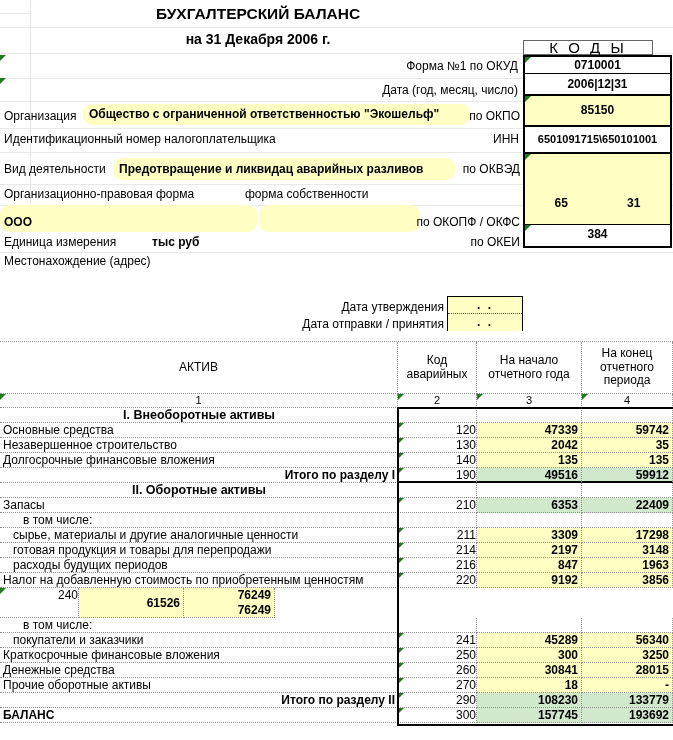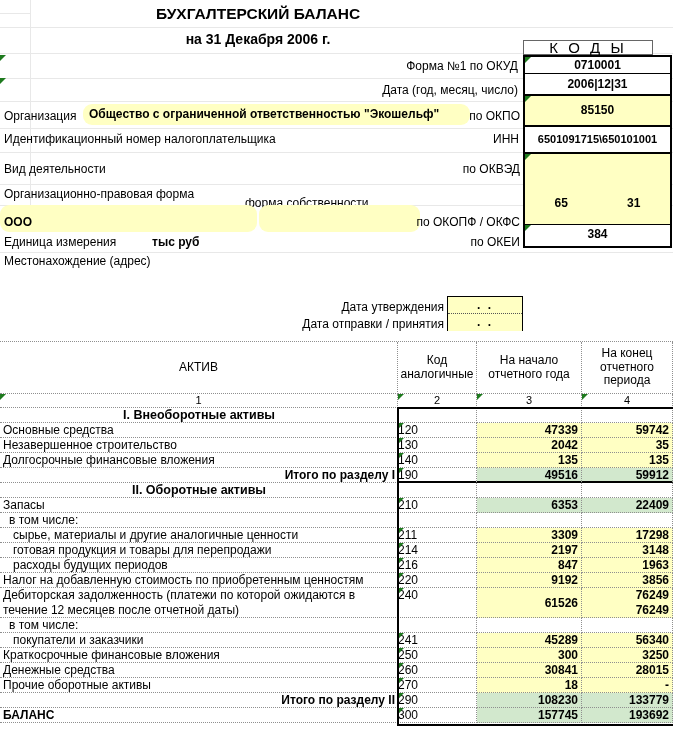--- a/index.html
+++ b/index.html
@@ -59,25 +59,25 @@
   .colnums { display:flex; height:14px; }
   .nc { box-sizing:border-box; border-right:1px dotted #8f8f8f; border-bottom:1px dotted #8f8f8f;
         text-align:center; font-size:11px; line-height:13px; position:relative; }
   .w1 { width:398px; } .w2 { width:79px; } .w3 { width:105px; } .w4 { width:91px; }
 
   .trow { display:flex; height:15px; }
   .trow.tall { height:30px; }
   .c { box-sizing:border-box; position:relative; overflow:hidden;
        border-right:1px dotted #8f8f8f; border-bottom:1px dotted #8f8f8f; line-height:14px; }
   .c1 { width:398px; padding-left:3px; padding-right:2px; text-align:left; white-space:nowrap; }
-  .c2 { width:79px; text-align:left; }
+  .c2 { width:79px; text-align:right; }
   .c3 { width:105px; text-align:right; padding-right:3px; font-weight:bold; }
   .c4 { width:91px; text-align:right; padding-right:3px; font-weight:bold; }
   .section .c1 { text-align:center; font-weight:bold; font-size:12.5px; }
-  .group .c1 { padding-left:9px; }
+  .group .c1 { padding-left:23px; }
   .indent .c1 { padding-left:13px; }
   .total .c1 { text-align:right; font-weight:bold; }
   .balance .c1 { font-weight:bold; }
   .fill-yellow .c3, .fill-yellow .c4 { background:#ffffc3; }
   .fill-green .c3, .fill-green .c4 { background:#d2e8cd; }
   .thickb .c2, .thickb .c3, .thickb .c4 { border-bottom:2px solid #000; }
   .tall .c1 { white-space:normal; line-height:14.5px; }
   .tall .c3 { display:flex; align-items:center; justify-content:flex-end; }
   .tall .c4 div { height:15px; line-height:15px; }
   .thick-box { position:absolute; left:397px; top:66px; width:276px; height:315px;
@@ -113,26 +113,27 @@
     <div class="lab right" style="left:440px; top:8px; width:80px;">по ОКПО</div>
   </div>
 
   <div class="row" style="top:128px; height:24px;">
     <div class="lab" style="left:4px; top:4px;">Идентификационный номер налогоплательщика</div>
     <div class="lab right" style="left:420px; top:4px; width:99px;">ИНН</div>
   </div>
 
   <div class="row" style="top:152px; height:32px;">
     <div class="lab" style="left:4px; top:10px;">Вид деятельности</div>
+    <div class="ycell b" style="left:113px; top:6px; width:342px; height:22px; line-height:22px; padding-left:6px; box-sizing:border-box;">Предотвращение и ликвидац аварийных разливов</div>
     <div class="lab right" style="left:440px; top:10px; width:80px;">по ОКВЭД</div>
   </div>
 
   <div class="row" style="top:184px; height:21px;">
     <div class="lab" style="left:4px; top:3px;">Организационно-правовая форма</div>
-    <div class="lab" style="left:245px; top:12px;">форма собственности</div>
+    <div class="lab" style="left:245px; top:3px;">форма собственности</div>
   </div>
 
   <div class="row nolin" style="top:205px; height:28px;">
     <div class="ycell b" style="left:0; top:0; width:257px; height:27px; padding:10px 0 0 4px; box-sizing:border-box;">ООО</div>
     <div class="ycell" style="left:259px; top:0; width:161px; height:27px;"></div>
     <div class="lab right" style="left:400px; top:10px; width:120px;">по ОКОПФ / ОКФС</div>
   </div>
 
   <div class="row" style="top:233px; height:19px;">
     <div class="lab" style="left:4px; top:2px;">Единица измерения</div>
@@ -162,21 +163,21 @@
         <div>65</div>
         <div>31</div>
       </div>
     </div>
     <div class="cb cb-okei tri">384</div>
   </div>
 
   <div class="asset-table">
     <div class="thead">
       <div class="hc w1">АКТИВ</div>
-      <div class="hc w2">Код аналогичные</div>
+      <div class="hc w2">Код аварийных</div>
       <div class="hc w3">На начало отчетного года</div>
       <div class="hc w4">На конец отчетного периода</div>
     </div>
     <div class="colnums">
       <div class="nc w1 tri">1</div>
       <div class="nc w2 tri">2</div>
       <div class="nc w3 tri">3</div>
       <div class="nc w4 tri">4</div>
     </div>
     <div>
@@ -246,21 +247,20 @@
           <div class="c c3">847</div>
           <div class="c c4">1963</div>
         </div>
         <div class="trow data fill-yellow">
           <div class="c c1">Налог на добавленную стоимость по приобретенным ценностям</div>
           <div class="c c2 tri">220</div>
           <div class="c c3">9192</div>
           <div class="c c4">3856</div>
         </div>
         <div class="trow tall fill-yellow">
-          <div class="c c1">Дебиторская задолженность (платежи по которой ожидаются в течение 12 месяцев после отчетной даты)</div>
           <div class="c c2 tri">240</div>
           <div class="c c3">61526</div>
           <div class="c c4">
             <div class="">76249</div>
             <div class="">76249</div>
           </div>
         </div>
         <div class="trow group">
           <div class="c c1">в том числе:</div>
           <div class="c c2"></div>

